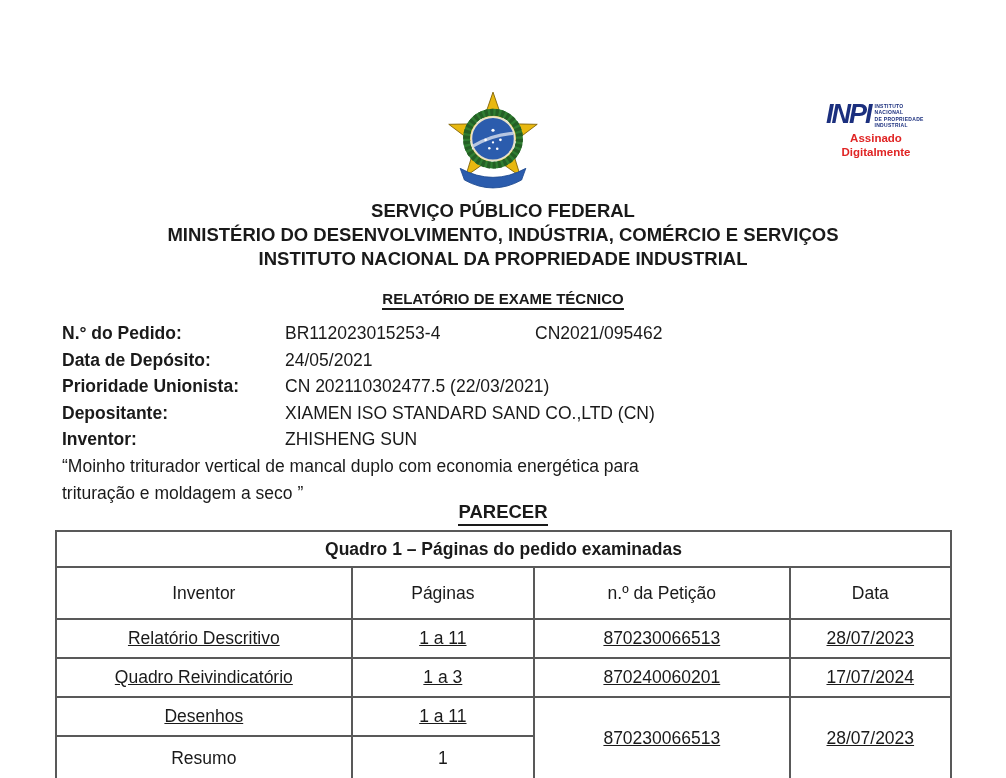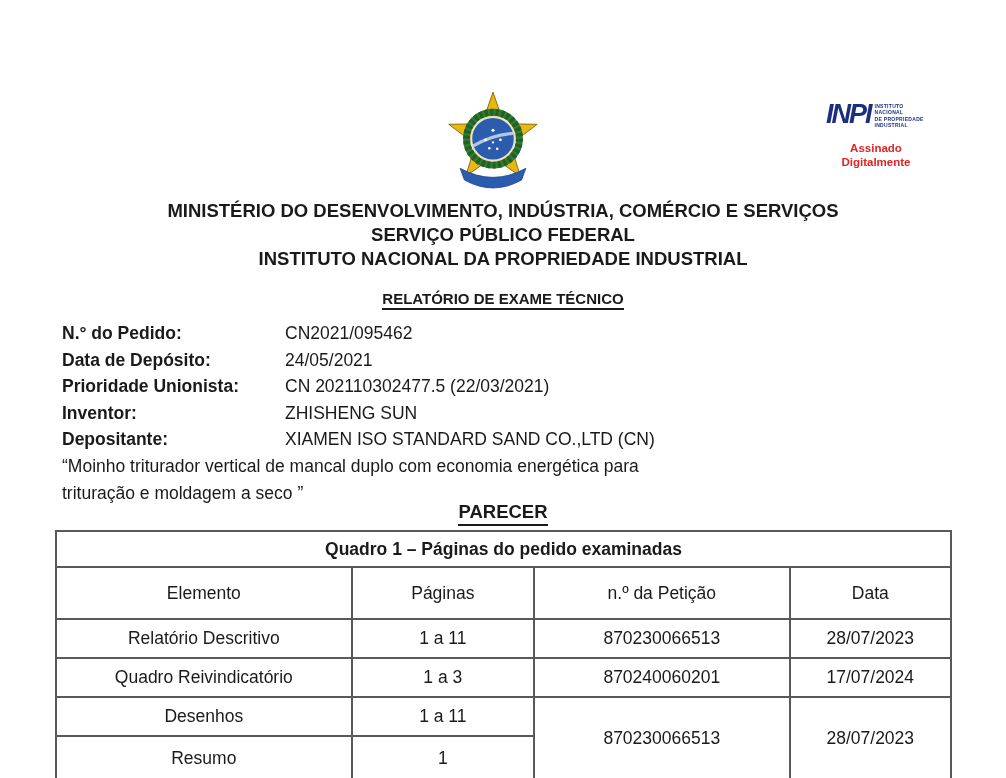--- a/index.html
+++ b/index.html
@@ -7,42 +7,42 @@
     position:relative; width:1006px; height:778px; background:#ffffff;
     font-family:"Liberation Sans", sans-serif; color:#1a1a1a; overflow:hidden;border-radius:31px;
   }
   
   .emblem { position:absolute; left:438px; top:90px; width:110px; height:108px; }
   
   .inpi { position:absolute; left:826px; top:103px; width:150px; }
   .inpi-top { display:flex; align-items:flex-start; }
   .inpi-logo { font-size:27px; font-weight:bold; font-style:italic; color:#1b2f7e; letter-spacing:-2px; line-height:0.85; }
   .inpi-org { margin-left:4px; font-size:5px; font-weight:bold; color:#1b2f7e; line-height:1.25; letter-spacing:0.3px; }
-  .inpi-signed { margin-top:13px; width:100px; text-align:center; font-size:11.5px; font-weight:bold; color:#e02424; line-height:1.25; }
+  .inpi-signed { margin-top:3px; width:100px; text-align:center; font-size:11.5px; font-weight:bold; color:#e02424; line-height:1.25; }
   
   .gov-header { position:absolute; top:199px; left:0; width:100%; text-align:center; font-weight:bold; font-size:18.5px; line-height:24px; }
   .report-title { position:absolute; top:290px; left:0; width:100%; text-align:center; font-size:15px; font-weight:bold; }
   .underlined { display:inline-block; border-bottom:2px solid #1a1a1a; padding-bottom:1px; }
   
   .fields { position:absolute; top:320px; left:62px; width:910px; font-size:17.5px; }
   .frow { display:flex; line-height:26.6px; align-items:center; }
   .f-label { width:223px; font-weight:bold; flex-shrink:0; }
   .f-value-fixed { width:250px; flex-shrink:0; }
   .f-pct-label { font-weight:bold; white-space:pre; }
   .titulo-value { width:635px; }
   .parecer { position:absolute; top:501px; left:0; width:100%; text-align:center; font-size:18.5px; font-weight:bold; }
   
   table.quadro {
     position:absolute; top:530px; left:55px; width:897px;
     border-collapse:collapse; table-layout:fixed; font-size:17.5px;
   }
   table.quadro td { border:2px solid #595959; text-align:center; vertical-align:middle; padding:0 6px; }
   .t-title td { height:34px; font-weight:bold; }
   .t-head td { height:50px; }
-  .t-body td { height:37px; }
+  .t-body td { height:37px;text-decoration:underline; }
   .t-body-last td { height:42px; }
   td.cell-element { text-align:left; padding-left:8px; }
   .col1 { width:295px; } .col2 { width:182px; } .col3 { width:255px; } .col4 { width:161px; }
 </style>
 </head>
 <body>
 
 <div class="page">
 
   <div class="emblem">
@@ -72,49 +72,50 @@
         <span>INDUSTRIAL</span>
       </span>
     </div>
     <div class="inpi-signed">
       <span>Assinado</span><br>
       <span>Digitalmente</span>
     </div>
   </div>
 
   <div class="gov-header">
+    <div>SERVIÇO PÚBLICO FEDERAL</div>
     <div>MINISTÉRIO DO DESENVOLVIMENTO, INDÚSTRIA, COMÉRCIO E SERVIÇOS</div>
-    <div>SERVIÇO PÚBLICO FEDERAL</div>
     <div>INSTITUTO NACIONAL DA PROPRIEDADE INDUSTRIAL</div>
   </div>
 
   <div class="report-title">
     <span class="underlined">RELATÓRIO DE EXAME TÉCNICO</span>
   </div>
 
   <div class="fields">
     <div class="frow">
       <span class="f-label">N.° do Pedido:</span>
+      <span class="f-value-fixed">BR112023015253-4</span>
       <span>CN2021/095462</span>
     </div>
     <div class="frow">
       <span class="f-label">Data de Depósito:</span>
       <span>24/05/2021</span>
     </div>
     <div class="frow">
       <span class="f-label">Prioridade Unionista:</span>
       <span>CN 202110302477.5 (22/03/2021)</span>
     </div>
     <div class="frow">
+      <span class="f-label">Depositante:</span>
+      <span>XIAMEN ISO STANDARD SAND CO.,LTD (CN)</span>
+    </div>
+    <div class="frow">
       <span class="f-label">Inventor:</span>
       <span>ZHISHENG SUN</span>
-    </div>
-    <div class="frow">
-      <span class="f-label">Depositante:</span>
-      <span>XIAMEN ISO STANDARD SAND CO.,LTD (CN)</span>
     </div>
     <div class="frow">
       <span class="titulo-value">“Moinho triturador vertical de mancal duplo com economia energética para trituração e moldagem a seco ”</span>
     </div>
   </div>
 
   <div class="parecer">
     <span class="underlined">PARECER</span>
   </div>
 
@@ -123,21 +124,21 @@
       <col class="col1">
         <col class="col2">
         <col class="col3">
         <col class="col4">
     </colgroup>
     <tbody>
       <tr class="t-title">
         <td colspan="4">Quadro 1 – Páginas do pedido examinadas</td>
       </tr>
       <tr class="t-head">
-        <td>Elemento</td>
+        <td>Inventor</td>
         <td>Páginas</td>
         <td>n.º da Petição</td>
         <td>Data</td>
       </tr>
       <tr class="t-body">
         <td class="cell-element">Relatório Descritivo</td>
         <td>1 a 11</td>
         <td>870230066513</td>
         <td>28/07/2023</td>
       </tr>

